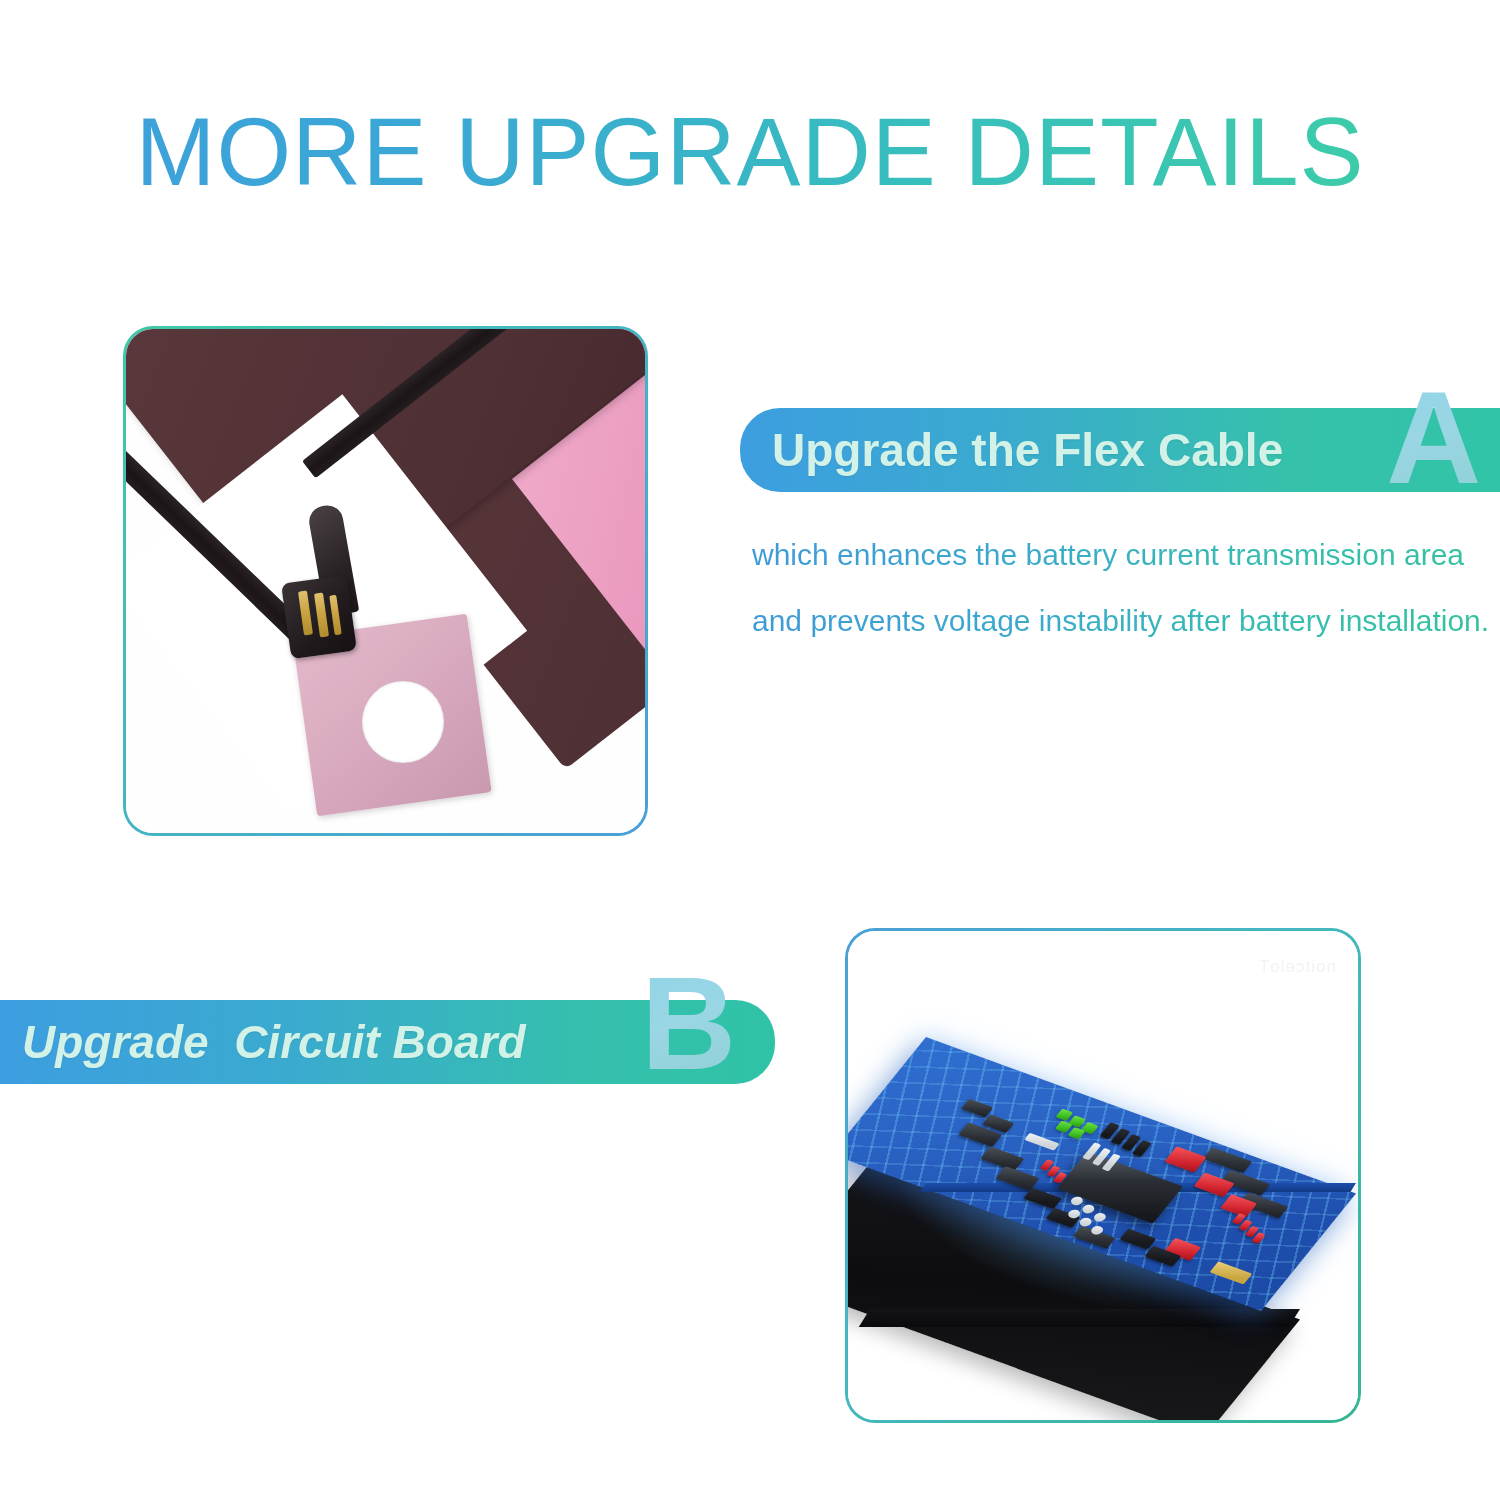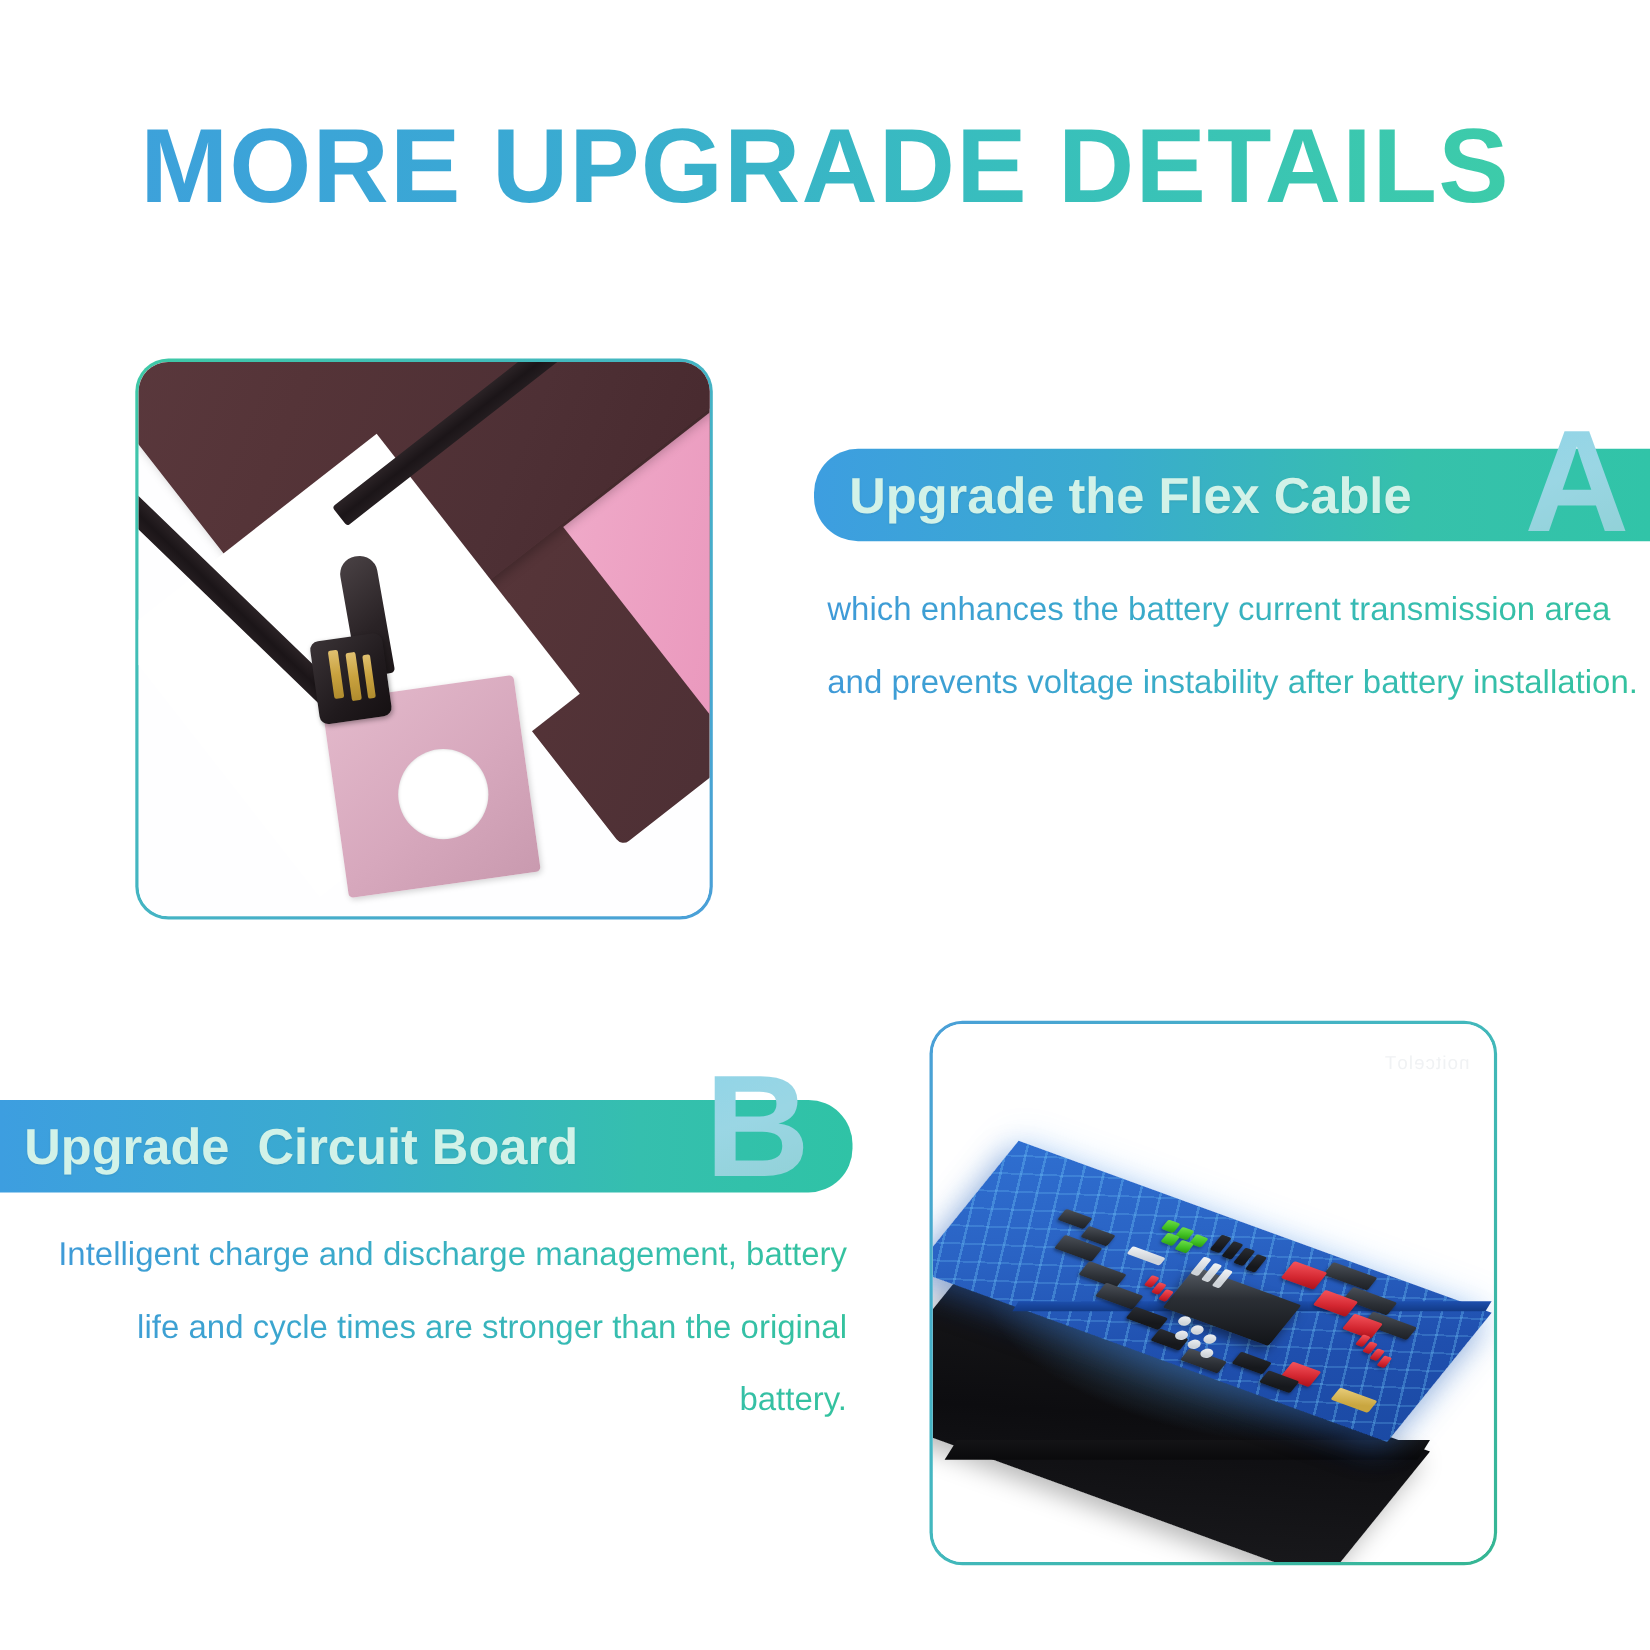--- a/index.html
+++ b/index.html
@@ -9,21 +9,21 @@
     font-family:"Liberation Sans", sans-serif;
     overflow:hidden;
     position:relative;
   }
   .stage{position:relative;width:1500px;height:1500px;}
 
   
   .page-title{
     position:absolute;left:0;top:104px;width:1500px;
     text-align:center;
-    font-size:96px;font-weight:bold;
+    font-size:96px;font-weight:normal;
     letter-spacing:1px;
     line-height:1;
     background:linear-gradient(90deg,#3e9fdd 0%,#3aa8d4 30%,#38bfbc 62%,#3ecfa4 100%);
     -webkit-background-clip:text;background-clip:text;
     color:transparent;-webkit-text-fill-color:transparent;
     white-space:nowrap;
   }
 
   
   .photo-frame{
@@ -60,20 +60,21 @@
     left:740px;top:408px;width:760px;
     border-radius:40px 0 0 40px;
     background:linear-gradient(90deg,#3d9ee0 0%,#3aabcf 35%,#36c1ab 72%,#31c4a8 100%);
     padding-left:32px;
   }
   #sec-b-bar{
     left:0px;top:1000px;width:775px;
     border-radius:0 40px 40px 0;
     background:linear-gradient(90deg,#3d9ee0 0%,#3aabcf 38%,#35bfae 75%,#2fc3a6 100%);
     padding-left:22px;
+    font-style:italic;
   }
   .sec-bar .label{
     font-size:46px;font-weight:bold;
     color:#d2f2e8;
     white-space:pre;
     line-height:1;
     text-shadow:0 1px 2px rgba(0,0,0,.08);
   }
 
   
@@ -290,21 +291,20 @@
   </div>
   <div class="badge-letter" id="badge-a">A</div>
 
   <div class="sec-body" id="sec-a-body">which enhances the battery current transmission area and prevents voltage instability after battery installation.</div>
 
   <div class="sec-bar" id="sec-b-bar">
     <span class="label">Upgrade  Circuit Board</span>
   </div>
   <div class="badge-letter" id="badge-b">B</div>
 
-  <div class="sec-body" id="sec-b-body">Intelligent charge and discharge management, battery life and cycle times are stronger than the original battery.</div>
 
   <div class="photo-frame" id="circuit-photo">
     <div class="inner">
       <div class="pcb-scene">
 
         <div id="pcb-watermark">noitceloT</div>
 
         <div id="pcb-base"></div>
         <div id="pcb-base-side"></div>
         <div id="pcb-glow"></div>

